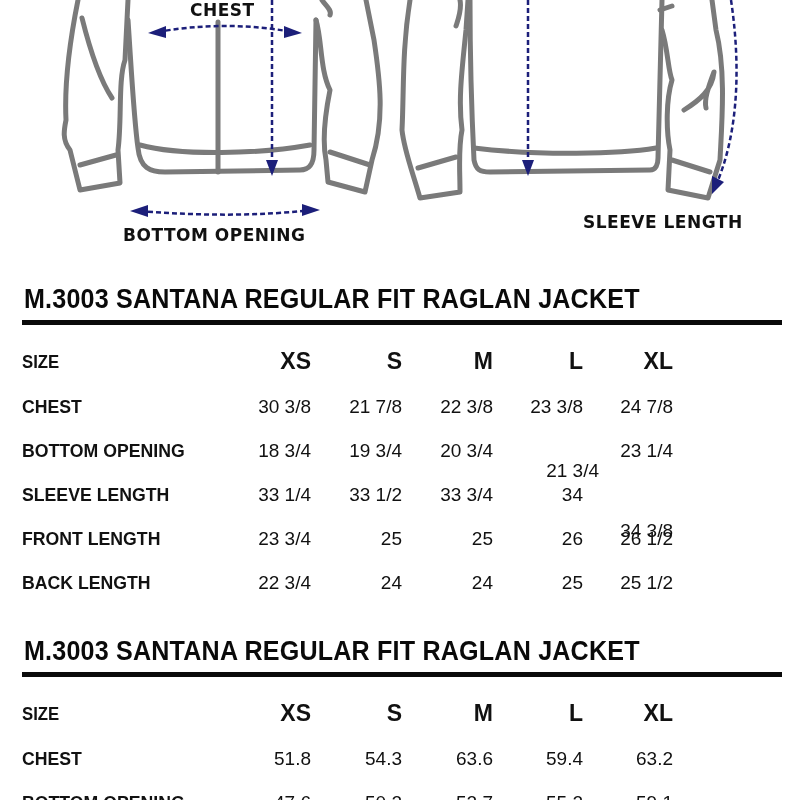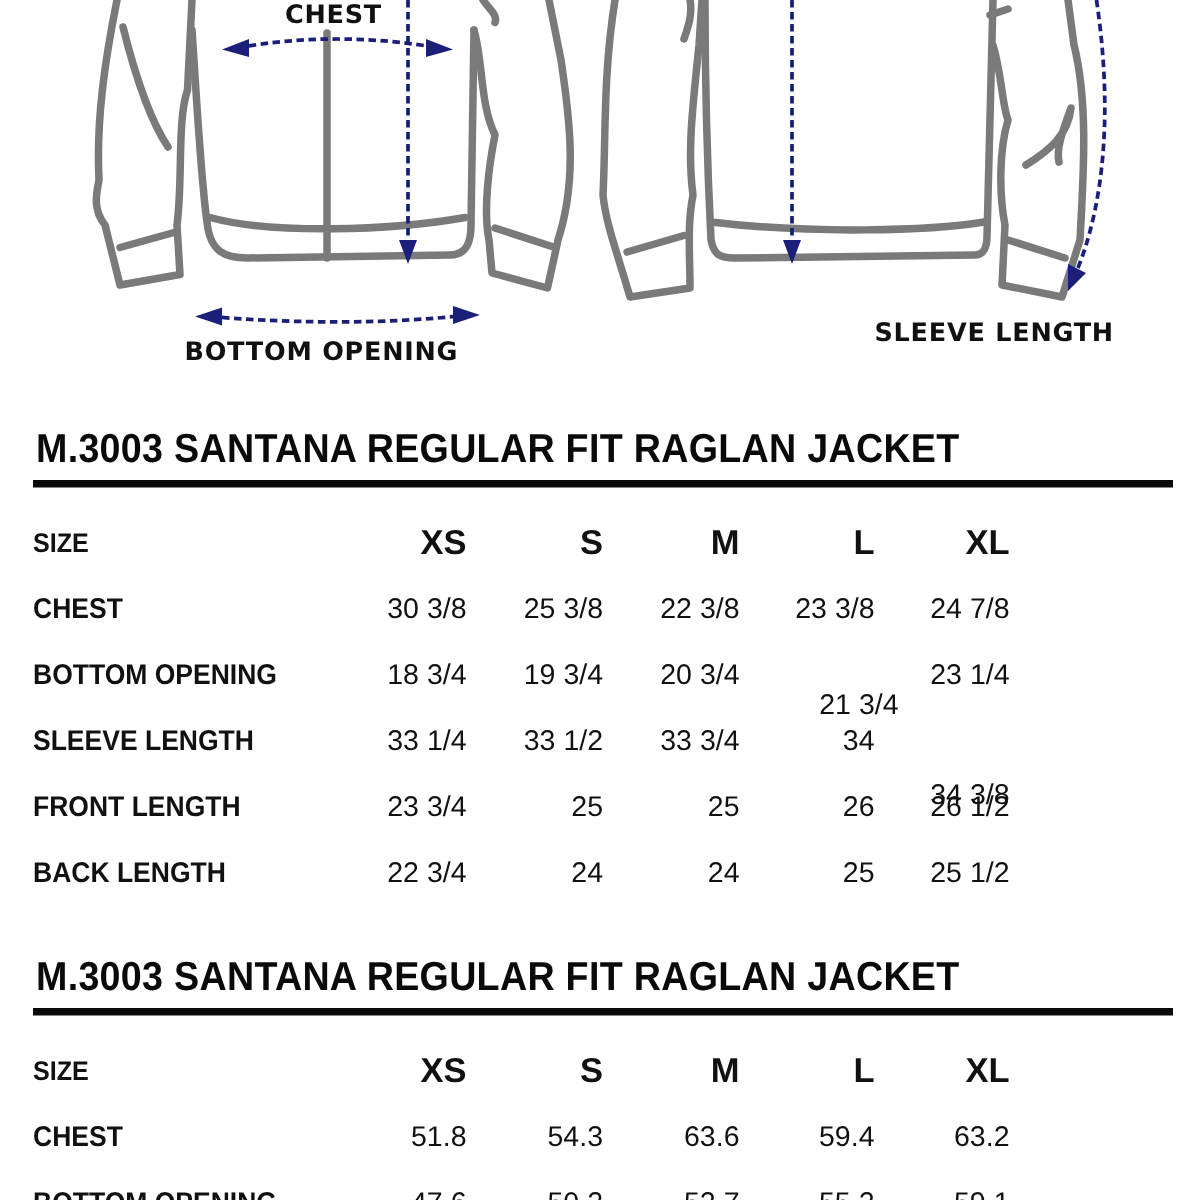--- a/index.html
+++ b/index.html
@@ -79,21 +79,21 @@
     <span class="cell head" style="left:266px;">XS</span>
     <span class="cell head" style="left:357px;">S</span>
     <span class="cell head" style="left:448px;">M</span>
     <span class="cell head" style="left:538px;">L</span>
     <span class="cell head" style="left:628px;">XL</span>
   </div>
 
   <div class="row" style="top:112px;">
     <span class="rlabel">CHEST</span>
     <span class="cell" style="left:266px;">30 3/8</span>
-    <span class="cell" style="left:357px;">25 3/8</span>
+    <span class="cell" style="left:357px;">21 7/8</span>
     <span class="cell" style="left:448px;">22 3/8</span>
     <span class="cell" style="left:538px;">23 3/8</span>
     <span class="cell" style="left:628px;">24 7/8</span>
   </div>
 
   <div class="row" style="top:156px;">
     <span class="rlabel">BOTTOM OPENING</span>
     <span class="cell" style="left:266px;">18 3/4</span>
     <span class="cell" style="left:357px;">19 3/4</span>
     <span class="cell" style="left:448px;">20 3/4</span>

